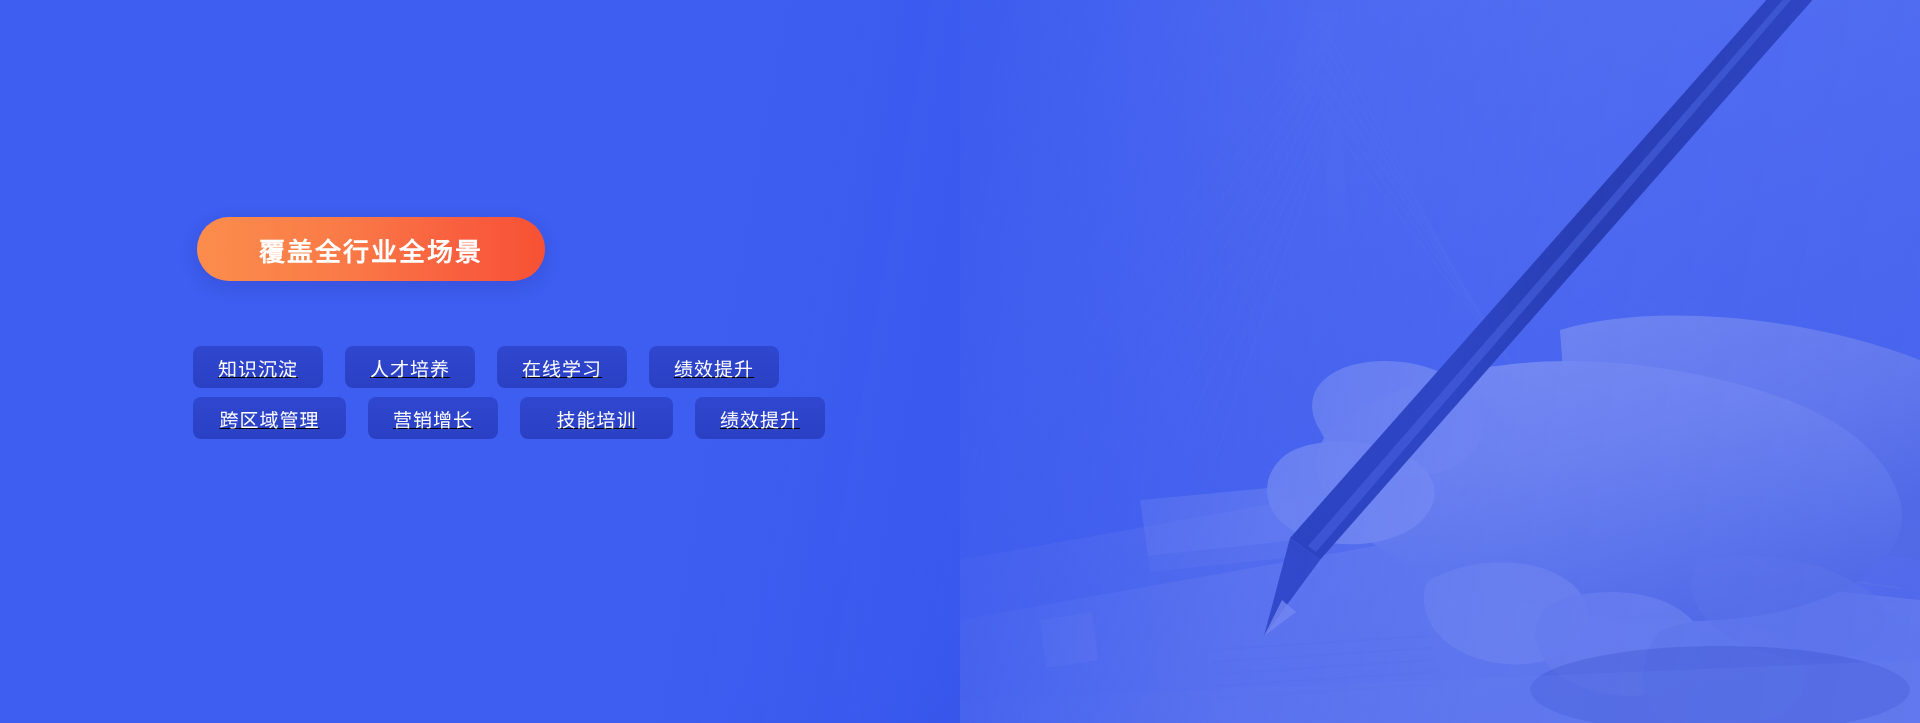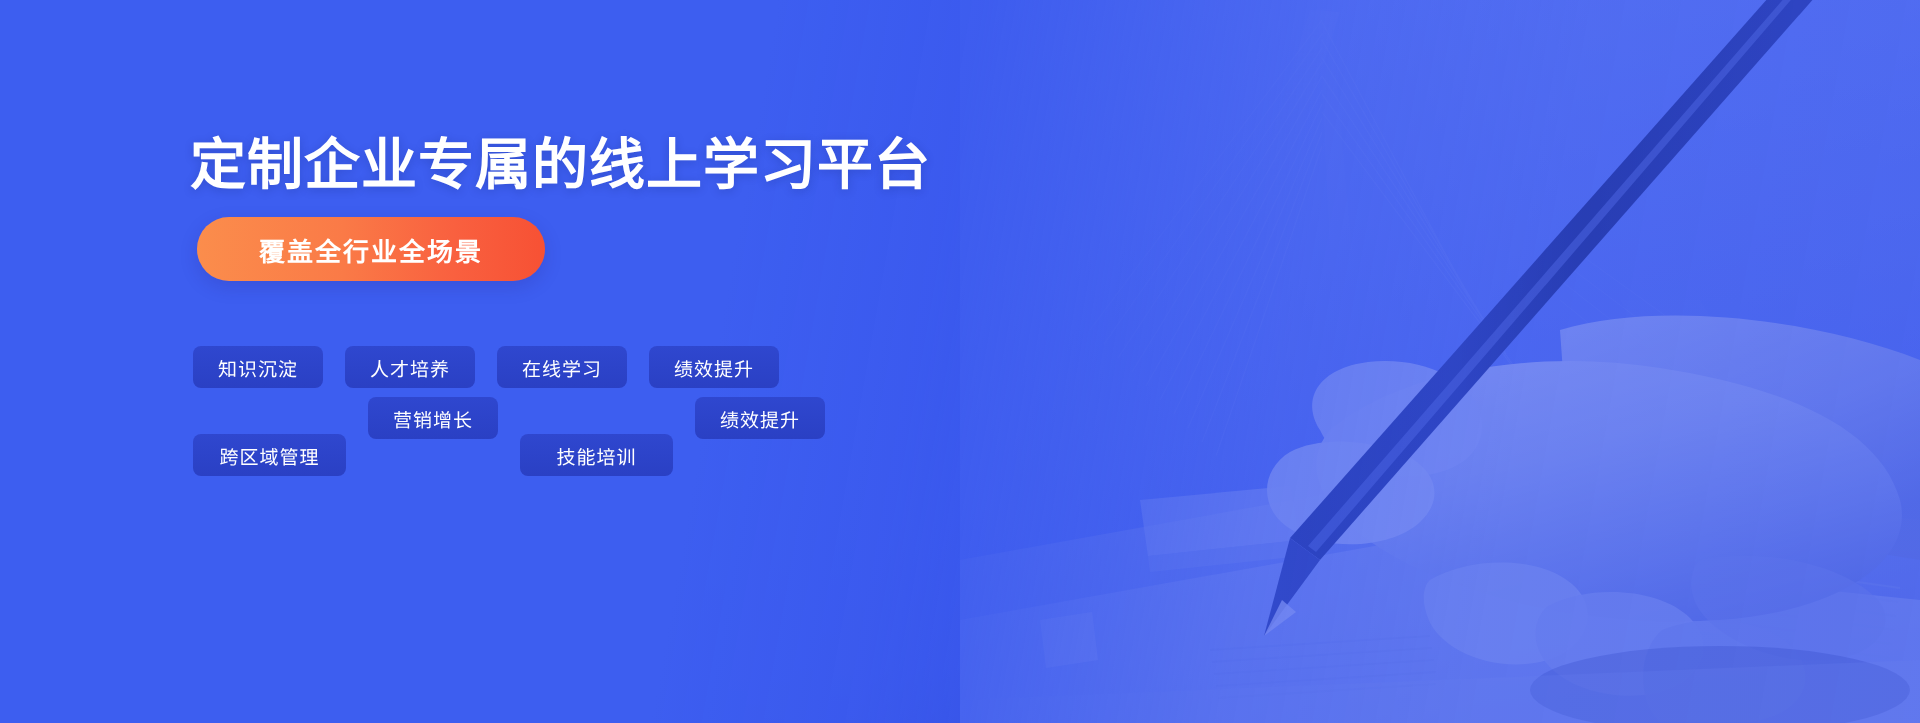--- a/index.html
+++ b/index.html
@@ -102,20 +102,21 @@
     box-shadow: 0 6px 18px rgba(40,30,120,0.18);
   }
 
   .tag-rows {
     position: absolute;
     top: 346px;
     left: 3px;
     display: flex;
     flex-direction: column;
     gap: 9px;
+    text-decoration: underline;
   }
   .tag-row {
     display: flex;
     gap: 22px;
   }
   .tag {
     height: 42px;
     padding: 0 22px;
     min-width: 130px;
     display: inline-flex;
@@ -124,21 +125,21 @@
     border: 0;
     border-radius: 8px;
     background: linear-gradient(180deg, #2f47cf 0%, #2a40c4 100%);
     color: #ffffff;
     font-size: 19px;
     font-weight: 400;
     letter-spacing: 1px;
     white-space: nowrap;
     cursor: pointer;
   }
-  .tag.wide { min-width: 153px; margin-top: 37px; }
+  .tag.wide { min-width: 153px; }
 </style>
 </head>
 <body>
 
 <div class="stage">
 
   <div class="bg-photo">
     <div class="bg-base"></div>
 
     <svg viewBox="0 0 1920 723" preserveAspectRatio="xMidYMid slice">
@@ -275,21 +276,20 @@
 
         <path d="M960 700 L1920 660 L1920 723 L960 723 Z" fill="#aebdf8" opacity="0.22"></path>
       </g>
     </svg>
 
     <div class="bg-tint"></div>
   </div>
 
   <div class="content">
 
-    <h1 class="headline">定制企业专属的线上学习平台</h1>
 
     <button class="cta-pill">覆盖全行业全场景</button>
 
     <div class="tag-rows">
       <div class="tag-row">
         <button class="tag">知识沉淀</button>
         <button class="tag">人才培养</button>
         <button class="tag">在线学习</button>
         <button class="tag">绩效提升</button>
       </div>

